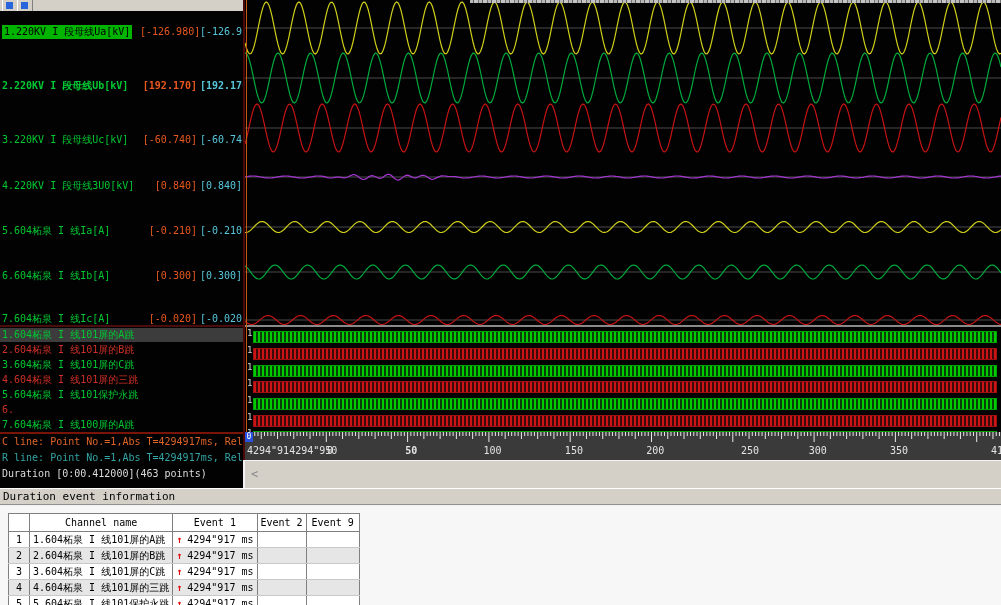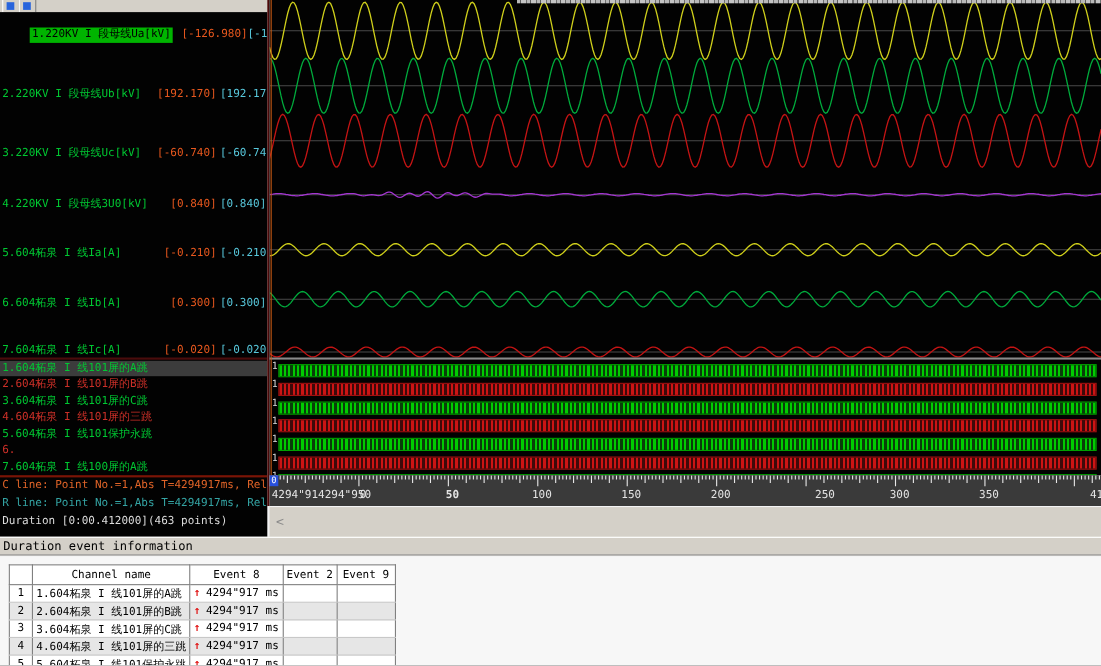--- a/index.html
+++ b/index.html
@@ -74,26 +74,26 @@
     <div class="tb-btn" style="left:2px">
         <div class="glyph"></div>
       </div>
     <div class="tb-btn" style="left:17px">
         <div class="glyph"></div>
       </div>
   </div>
 
   <div id="left-panel">
     <div id="analog-rows">
-        <div class="arow" style="top: 14px; margin-left: 25px;">
+        <div class="arow" style="top: 14px;">
           <span class="nm sel">1.220KV I 段母线Ua[kV]</span>
           <span class="v1">[-126.980]</span>
           <span class="v2">[-126.980]</span>
         </div>
-        <div class="arow" style="top: 68px;">
+        <div class="arow" style="top: 68px; font-weight: bold;">
           <span class="nm">2.220KV I 段母线Ub[kV]</span>
           <span class="v1">[192.170]</span>
           <span class="v2">[192.170]</span>
         </div>
         <div class="arow" style="top: 122px;">
           <span class="nm">3.220KV I 段母线Uc[kV]</span>
           <span class="v1">[-60.740]</span>
           <span class="v2">[-60.740]</span>
         </div>
         <div class="arow" style="top: 168px;">
@@ -431,21 +431,21 @@
   <div id="section-bar">
     <span>Duration event information</span>
   </div>
 
   <div id="table-wrap">
     <table id="evt-table">
       <thead>
         <tr>
           <th class="c-no"></th>
           <th class="c-name">Channel name</th>
-          <th class="c-e1">Event 8</th>
+          <th class="c-e1">Event 1</th>
           <th class="c-e2">Event 2</th>
           <th class="c-e3">Event 9</th>
         </tr>
       </thead>
       <tbody id="evt-body">
           <tr>
             <td class="c-no">1</td>
             <td class="c-name">1.604柘泉 I 线101屏的A跳</td>
             <td class="c-e1"><span class="uparrow">↑</span><span>4294"917 ms</span></td>
             <td class="c-e2"></td>

